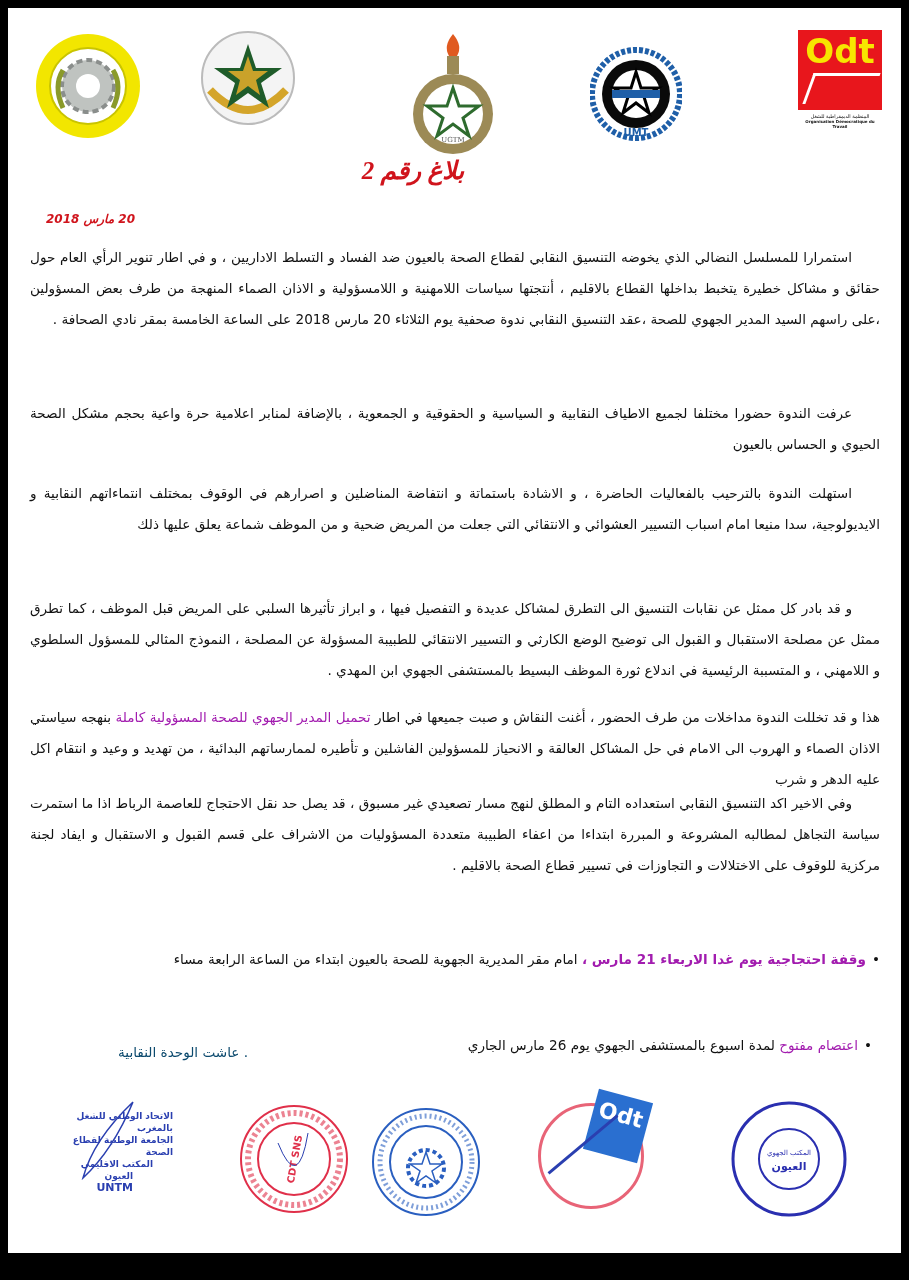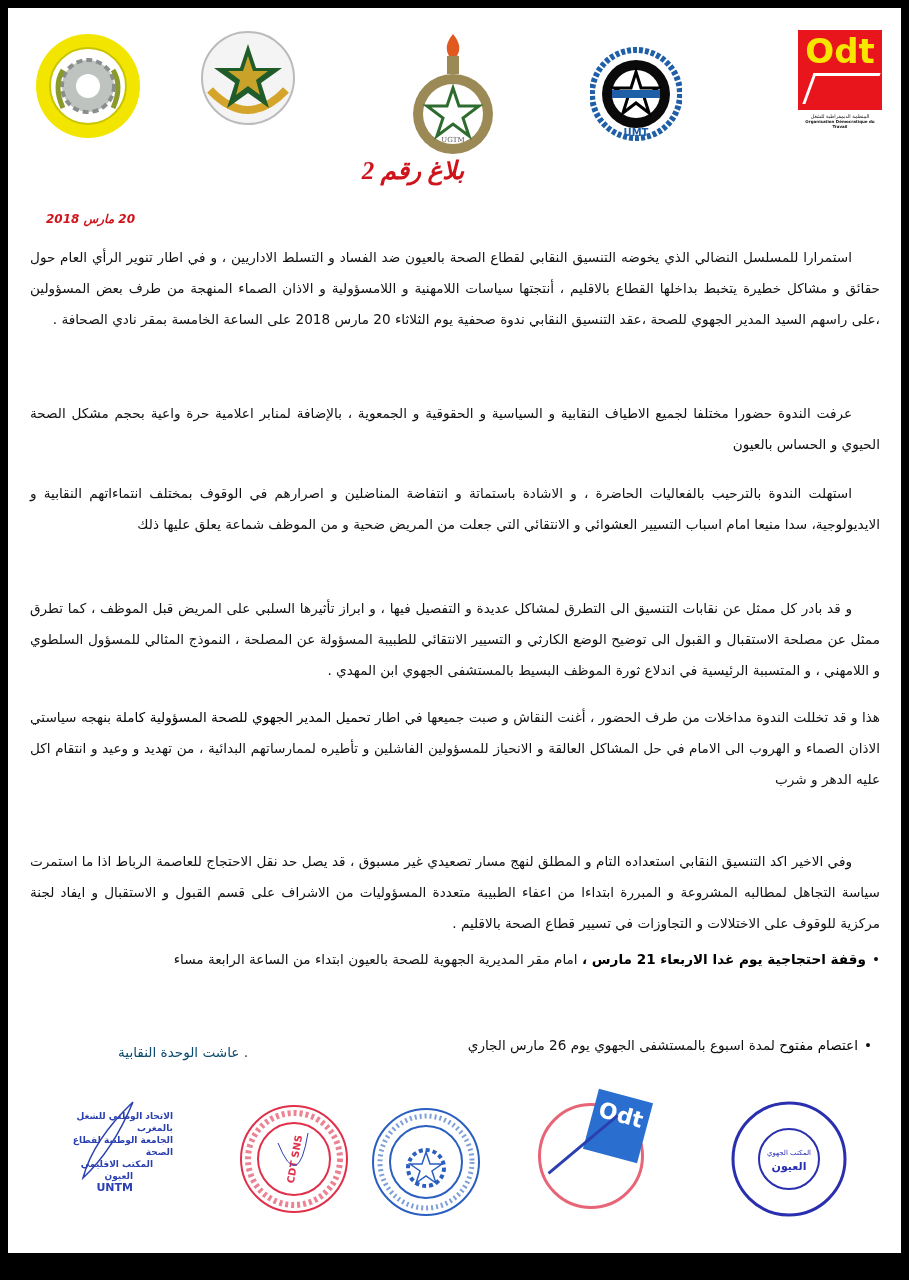--- a/index.html
+++ b/index.html
@@ -23,21 +23,21 @@
       direction: rtl; font-family: Liberation Serif, serif;
     }
     .body-text {
       position: absolute; left: 22px; width: 850px; direction: rtl; text-align: justify;
       font-size: 13.6px; line-height: 31px; color: #111;
       font-family: "DejaVu Sans", sans-serif;
       margin-top: 32px;
     }
     .body-text p { margin: 0; }
     .indent { text-indent: 28px; }
-    .red { color: #000000; }
+    .red { color: #a21caf; }
     .bullets { position: absolute; left: 22px; width: 850px; direction: rtl; font-size: 13.6px; color: #111; text-align: right; }
     .bullet { position: absolute; right: 0; white-space: nowrap; }
     .bullet .dot { margin-left: 6px; }
     .closing { position: absolute; left: 110px; top: 1036px; direction: rtl; font-size: 13.6px; color: #0c4a6e; }
     .stamp { position: absolute; }
   </style>
 </head>
 <body>
 
 <div class="page">
@@ -96,21 +96,21 @@
   </div>
   <div class="body-text" style="top:438px">
     <p class="indent">استهلت الندوة بالترحيب بالفعاليات الحاضرة ، و الاشادة باستماتة و انتفاضة المناضلين و اصرارهم في الوقوف بمختلف انتماءاتهم النقابية و الايديولوجية، سدا منيعا امام اسباب التسيير العشوائي و الانتقائي التي جعلت من المريض ضحية و من الموظف شماعة يعلق عليها ذلك</p>
   </div>
   <div class="body-text" style="top:553px">
     <p class="indent">و قد بادر كل ممثل عن نقابات التنسيق الى التطرق لمشاكل عديدة و التفصيل فيها ، و ابراز تأثيرها السلبي على المريض قبل الموظف ، كما تطرق ممثل عن مصلحة الاستقبال و القبول الى توضيح الوضع الكارثي و التسيير الانتقائي للطبيبة المسؤولة عن المصلحة ، النموذج المثالي للمسؤول السلطوي و اللامهني ، و المتسببة الرئيسية في اندلاع ثورة الموظف البسيط بالمستشفى الجهوي ابن المهدي .</p>
   </div>
   <div class="body-text" style="top:662px">
     <p><span>هذا و قد تخللت الندوة مداخلات من طرف الحضور ، أغنت النقاش و صبت جميعها في اطار </span><span class="red">تحميل المدير الجهوي للصحة المسؤولية كاملة</span><span> بنهجه سياستي الاذان الصماء و الهروب الى الامام في حل المشاكل العالقة و الانحياز للمسؤولين الفاشلين و تأطيره لممارساتهم البدائية ، من تهديد و وعيد و انتقام اكل عليه الدهر و شرب</span></p>
   </div>
-  <div class="body-text" style="top:806px">
+  <div class="body-text" style="top:748px">
     <p class="indent">وفي الاخير اكد التنسيق النقابي استعداده التام و المطلق لنهج مسار تصعيدي غير مسبوق ، قد يصل حد نقل الاحتجاج للعاصمة الرباط اذا ما استمرت سياسة التجاهل لمطالبه المشروعة و المبررة ابتداءا من اعفاء الطبيبة متعددة المسؤوليات من الاشراف على قسم القبول و الاستقبال و ايفاد لجنة مركزية للوقوف على الاختلالات و التجاوزات في تسيير قطاع الصحة بالاقليم .</p>
   </div>
 
   <div class="bullets" style="top:935px;height:120px">
     <div class="bullet" style="top:8px">
       <span class="dot">•</span><span class="red" style="font-weight:bold">وقفة احتجاجية يوم غدا الاربعاء 21 مارس ،</span><span> امام مقر المديرية الجهوية للصحة بالعيون ابتداء من الساعة الرابعة مساء</span>
     </div>
     <div class="bullet" style="top:94px;right:8px">
       <span class="dot">•</span><span class="red">اعتصام مفتوح</span><span> لمدة اسبوع بالمستشفى الجهوي يوم 26 مارس الجاري</span>
     </div>

